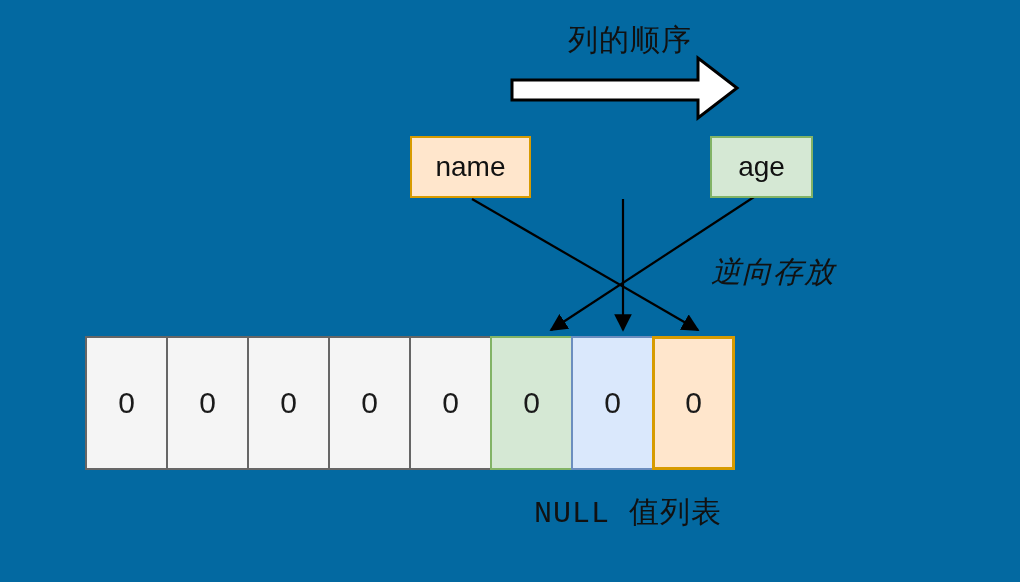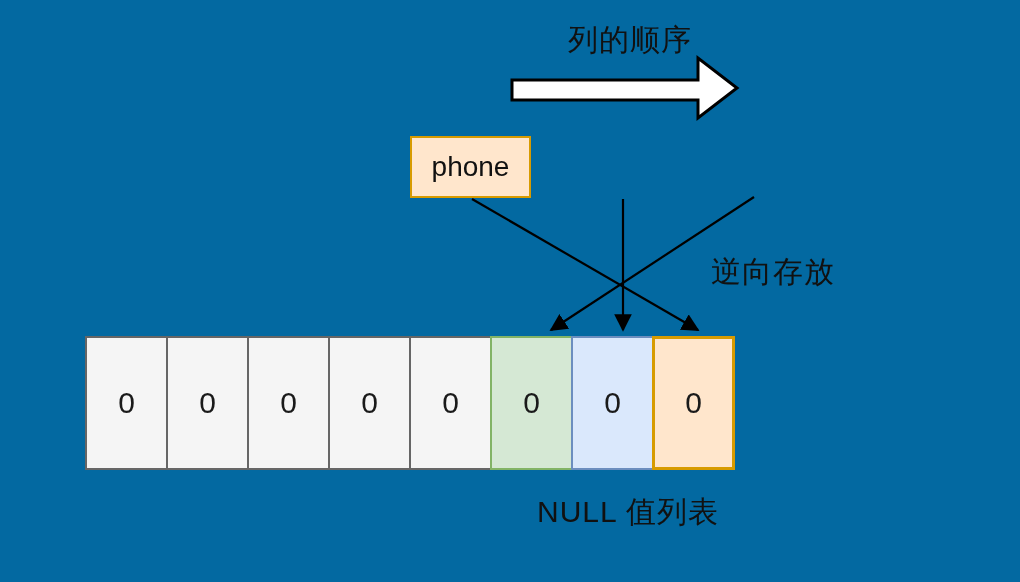--- a/index.html
+++ b/index.html
@@ -44,20 +44,21 @@
   .col-box.name  { left: 410px; width: 121px; background: #ffe6cc; border: 2px solid #d79b00; }
   .col-box.phone { left: 553px; width: 142px; background: #dae8fc; border: 2px solid #6c8ebf; }
   .col-box.age   { left: 710px; width: 103px; background: #d5e8d4; border: 2px solid #82b366; }
   .reverse-label {
     position: absolute;
     left: 711px;
     top: 252px;
     font-size: 30px;
     letter-spacing: 1px;
     color: #111111;
+    font-style: italic;
   }
   .bitmap-row {
     position: absolute;
     left: 85px;
     top: 336px;
     display: flex;
   }
   .bit-cell {
     width: 83px;
     height: 134px;
@@ -76,20 +77,21 @@
   .bit-cell.orange { background: #ffe6cc; border-color: #d79b00; border-width: 3px; }
   .caption {
     position: absolute;
     left: 500px;
     top: 492px;
     width: 256px;
     text-align: center;
     font-size: 30px;
     letter-spacing: 1px;
     color: #111111;
+    font-family: Liberation Mono, monospace;
   }
   .watermark {
     position: absolute;
     right: 18px;
     top: 542px;
     font-size: 17px;
     color: #cccccc;
   }
 </style>
 </head>
@@ -107,21 +109,24 @@
     </defs>
 
     <polygon points="512,80 698,80 698,58 737,88 698,118 698,100 512,100" fill="#ffffff" stroke="#000000" stroke-width="3" stroke-miterlimit="10"></polygon>
 
     <line x1="472" y1="199" x2="698" y2="330" stroke="#000000" stroke-width="2.2" marker-end="url(#ah)"></line>
     <line x1="623" y1="199" x2="623" y2="330" stroke="#000000" stroke-width="2.2" marker-end="url(#ah)"></line>
     <line x1="754" y1="197" x2="551" y2="330" stroke="#000000" stroke-width="2.2" marker-end="url(#ah)"></line>
   </svg>
 
   <div class="col-box name">
-    <span>phone</span>
+    <span>name</span>
+  </div>
+  <div class="col-box age">
+    <span>age</span>
   </div>
 
   <div class="reverse-label">逆向存放</div>
 
   <div class="bitmap-row">
     <div class="bit-cell">0</div>
     <div class="bit-cell">0</div>
     <div class="bit-cell">0</div>
     <div class="bit-cell">0</div>
     <div class="bit-cell">0</div>

